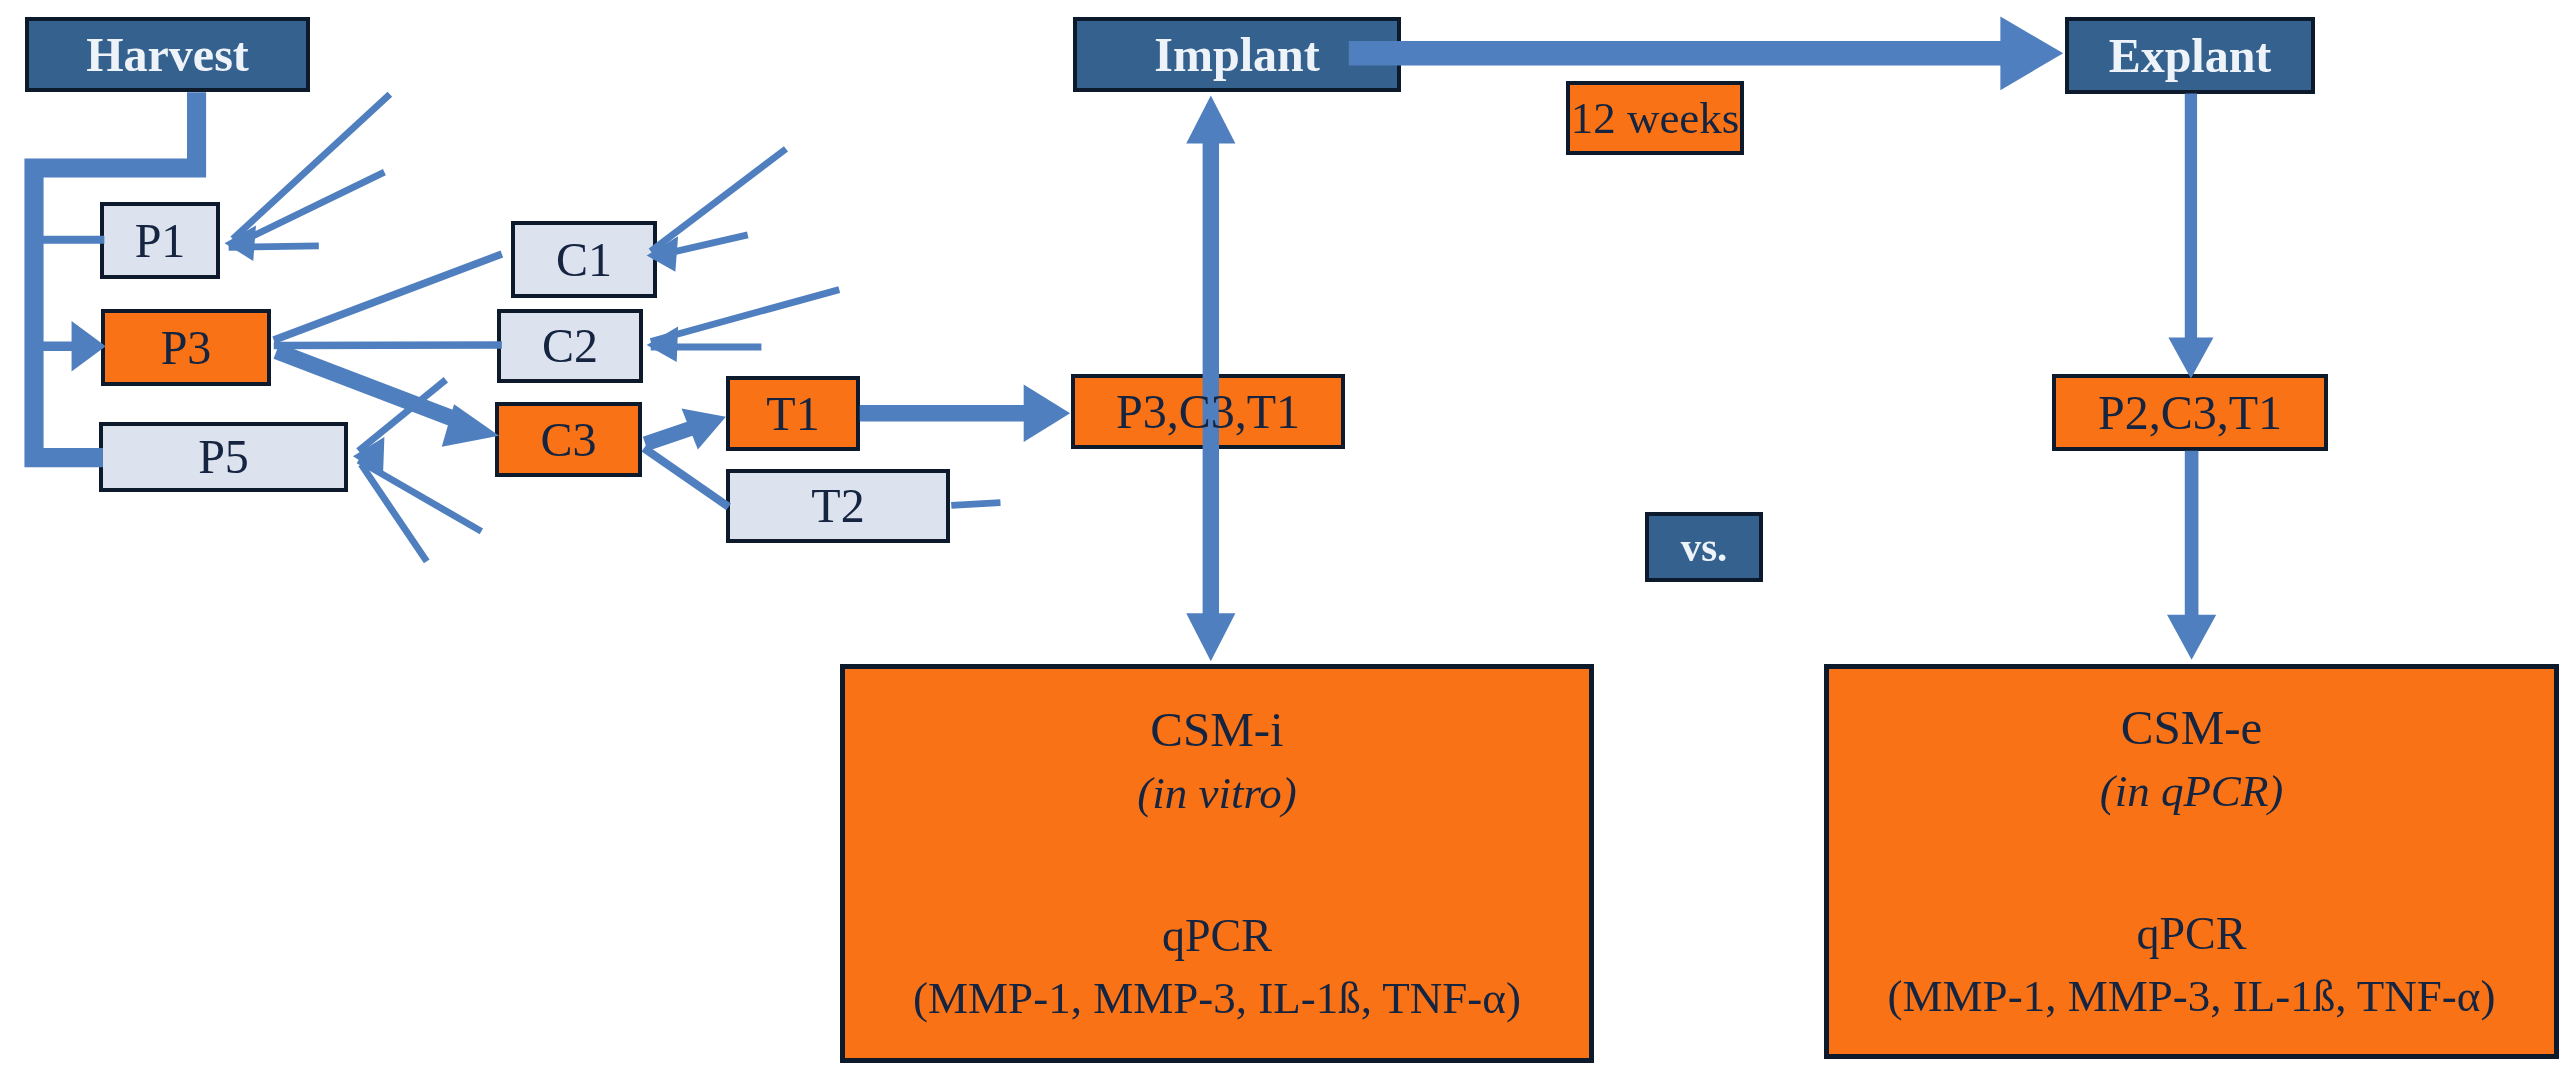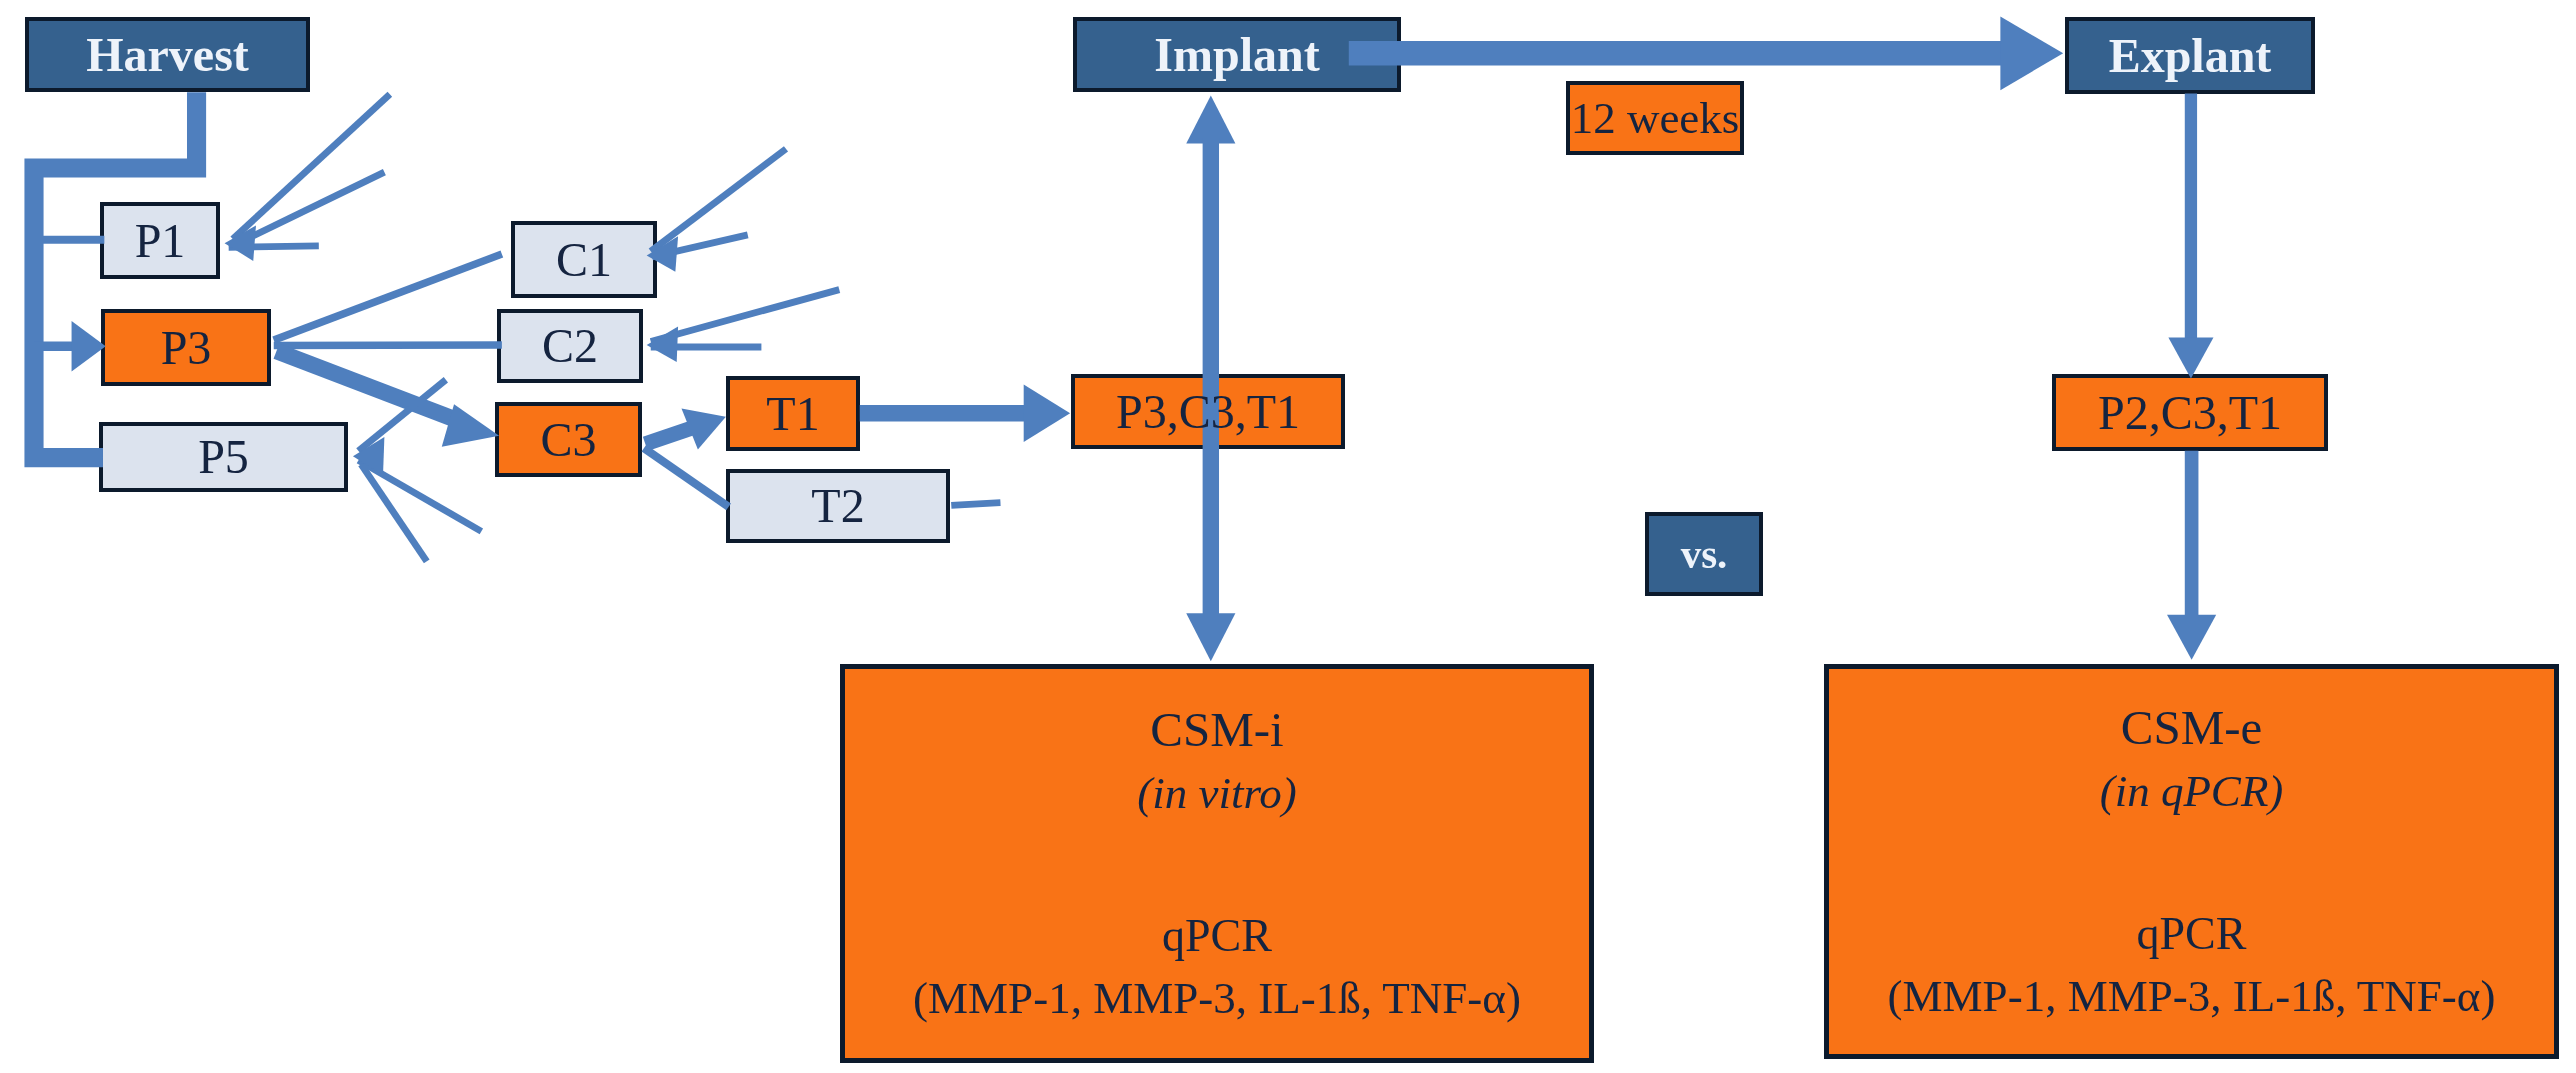--- a/index.html
+++ b/index.html
@@ -29,21 +29,21 @@
   #n-p5{left:99px; top:422px;width:249px;height:70px;}
   #n-c1{left:497px; top:221px;width:146px;height:77px;margin-left:14px;}
   #n-c2{left:497px; top:309px;width:146px;height:74px;}
   #n-c3{left:495px; top:402px;width:147px;height:75px;}
   #n-t1{left:726px;top:376px;width:134px;height:75px;}
   #n-t2{left:726px;top:469px;width:224px;height:74px;}
 
   #n-group-implant{left:1071px;top:374px;width:274px;height:75px;}
   #n-group-explant{left:2052px;top:374px;width:276px;height:77px;}
 
-  #n-vs{left:1645px;top:512px;width:118px;height:84px;}
+  #n-vs{left:1645px;top:512px;width:118px;height:70px;}
   #n-vs .lbl{font-size:41px;}
 
   
   .big{border-width:5.5px;align-items:center;}
   #n-csm-i{left:840px;top:664px;width:754px;height:399px;}
   #n-csm-e{left:1824px;top:664px;width:735px;height:395px;}
   .big-title{font-size:49px;line-height:1.35;}
   .big-sub{font-size:45px;font-style:italic;line-height:1.35;}
   .big-gap{height:82px;}
   .big-method{font-size:46px;line-height:1.35;}

